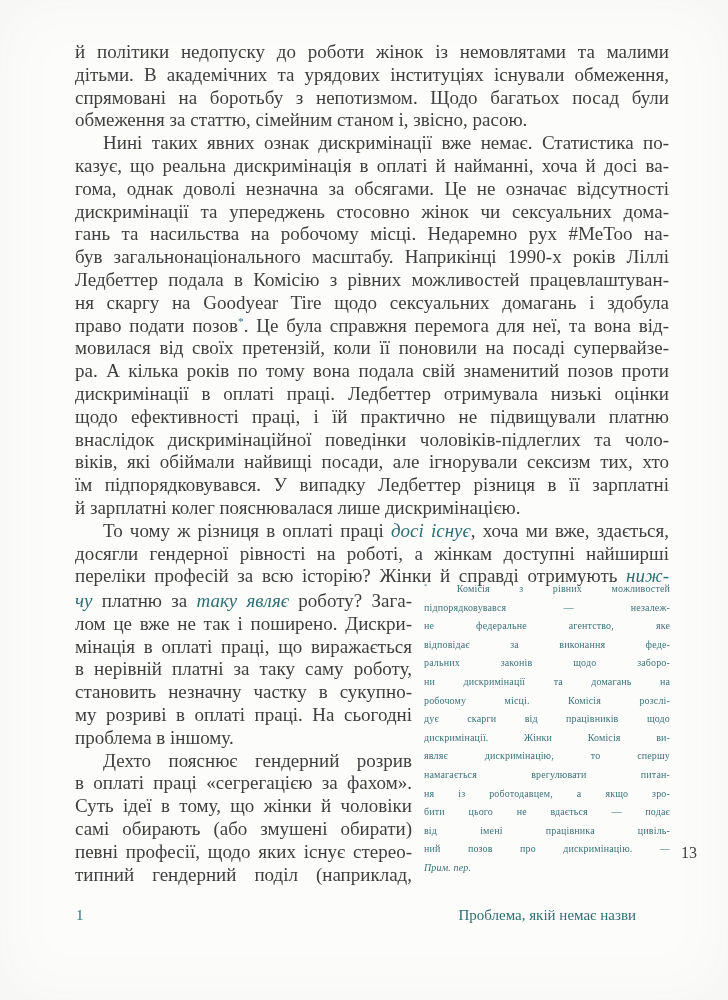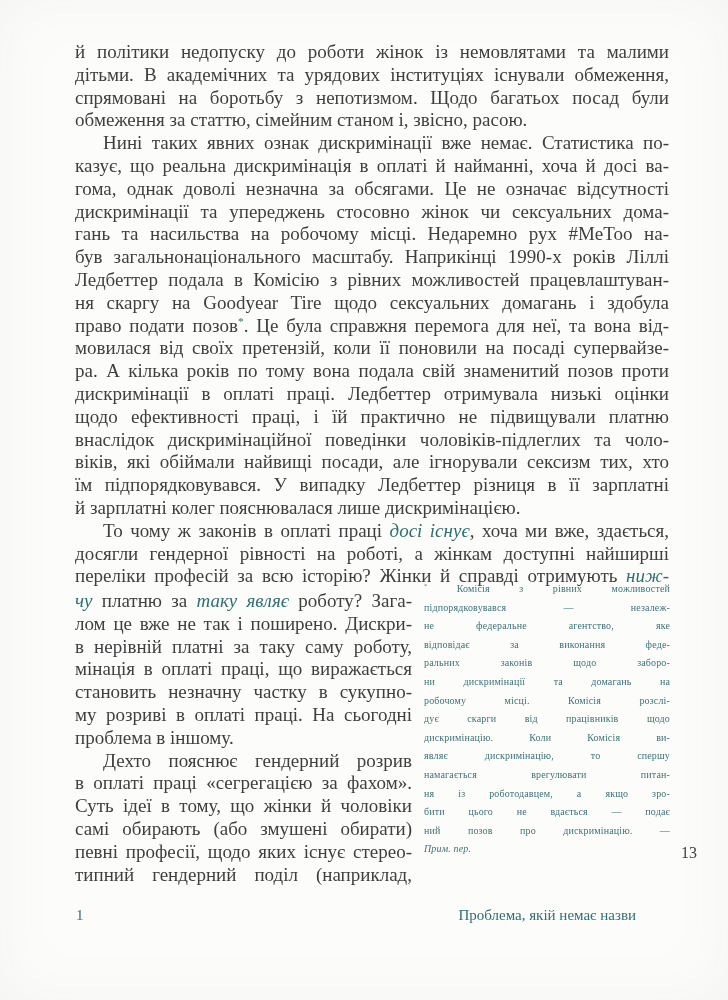--- a/index.html
+++ b/index.html
@@ -94,55 +94,56 @@
       <div class="line"><span>ня скаргу на Goodyear Tire щодо сексуальних домагань і здобула</span></div>
       <div class="line"><span>право подати позов</span><span class="s-sup">*</span><span>. Це була справжня перемога для неї, та вона від-</span></div>
       <div class="line"><span>мовилася від своїх претензій, коли її поновили на посаді супервайзе-</span></div>
       <div class="line"><span>ра. А кілька років по тому вона подала свій знаменитий позов проти</span></div>
       <div class="line"><span>дискримінації в оплаті праці. Ледбеттер отримувала низькі оцінки</span></div>
       <div class="line"><span>щодо ефективності праці, і їй практично не підвищували платню</span></div>
       <div class="line"><span>внаслідок дискримінаційної поведінки чоловіків-підлеглих та чоло-</span></div>
       <div class="line"><span>віків, які обіймали найвищі посади, але ігнорували сексизм тих, хто</span></div>
       <div class="line"><span>їм підпорядковувався. У випадку Ледбеттер різниця в її зарплатні</span></div>
       <div class="line left"><span>й зарплатні колег пояснювалася лише дискримінацією.</span></div>
-      <div class="line indent"><span>То чому ж законів в оплаті праці </span><span class="s-a">досі існує</span><span>, хоча ми вже, здається,</span></div>
+      <div class="line indent"><span>То чому ж різниця в оплаті праці </span><span class="s-a">досі існує</span><span>, хоча ми вже, здається,</span></div>
       <div class="line"><span>досягли гендерної рівності на роботі, а жінкам доступні найширші</span></div>
       <div class="line"><span>переліки професій за всю історію? Жінки й справді отримують </span><span class="s-a">ниж-</span></div>
     </div>
 
   <div class="text-block narrow">
       <div class="line"><span class="s-a">чу</span><span> платню за </span><span class="s-a">таку являє</span><span> роботу? Зага-</span></div>
       <div class="line"><span>лом це вже не так і поширено. Дискри-</span></div>
+      <div class="line"><span>мінація в оплаті праці, що виражається</span></div>
       <div class="line"><span>в нерівній платні за таку саму роботу,</span></div>
-      <div class="line"><span>мінація в оплаті праці, що виражається</span></div>
       <div class="line"><span>становить незначну частку в сукупно-</span></div>
       <div class="line"><span>му розриві в оплаті праці. На сьогодні</span></div>
       <div class="line left"><span>проблема в іншому.</span></div>
       <div class="line indent"><span>Дехто пояснює гендерний розрив</span></div>
       <div class="line"><span>в оплаті праці «сегрегацією за фахом».</span></div>
       <div class="line"><span>Суть ідеї в тому, що жінки й чоловіки</span></div>
       <div class="line"><span>самі обирають (або змушені обирати)</span></div>
       <div class="line"><span>певні професії, щодо яких існує стерео-</span></div>
       <div class="line"><span>типний гендерний поділ (наприклад,</span></div>
     </div>
 
   <div class="footnote">
       <div class="line"><span class="s-sup">*</span><span> Комісія з рівних можливостей</span></div>
       <div class="line"><span>підпорядковувався — незалеж-</span></div>
       <div class="line"><span>не федеральне агентство, яке</span></div>
       <div class="line"><span>відповідає за виконання феде-</span></div>
       <div class="line"><span>ральних законів щодо заборо-</span></div>
       <div class="line"><span>ни дискримінації та домагань на</span></div>
       <div class="line"><span>робочому місці. Комісія розслі-</span></div>
       <div class="line"><span>дує скарги від працівників щодо</span></div>
-      <div class="line"><span>дискримінацію. Коли Комісія ви-</span></div>
+      <div class="line"><span>дискримінації. Жінки Комісія ви-</span></div>
       <div class="line"><span>являє дискримінацію, то спершу</span></div>
       <div class="line"><span>намагається врегулювати питан-</span></div>
       <div class="line"><span>ня із роботодавцем, а якщо зро-</span></div>
       <div class="line"><span>бити цього не вдається — подає</span></div>
+      <div class="line"><span>від імені працівника цивіль-</span></div>
       <div class="line"><span>ний позов про дискримінацію. —</span></div>
       <div class="line left"><span class="s-i">Прим. пер.</span></div>
     </div>
 
   <div class="page-number">13</div>
 
   <div class="footer-left">1</div>
 
   <div class="footer-right">Проблема, якій немає назви</div>
 

